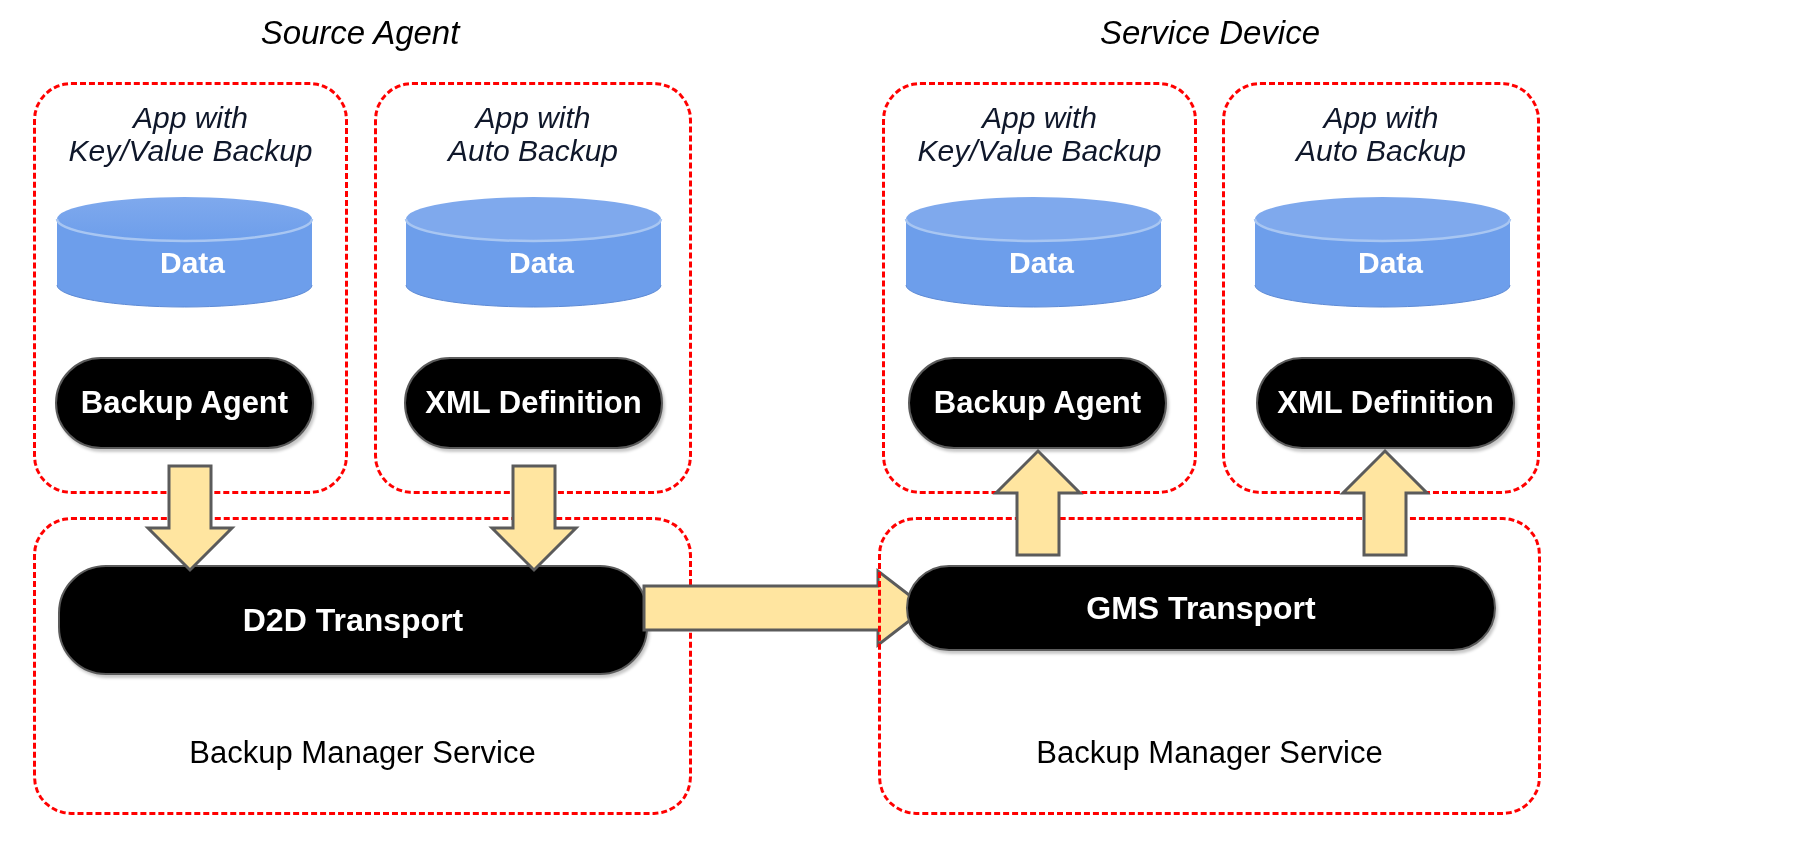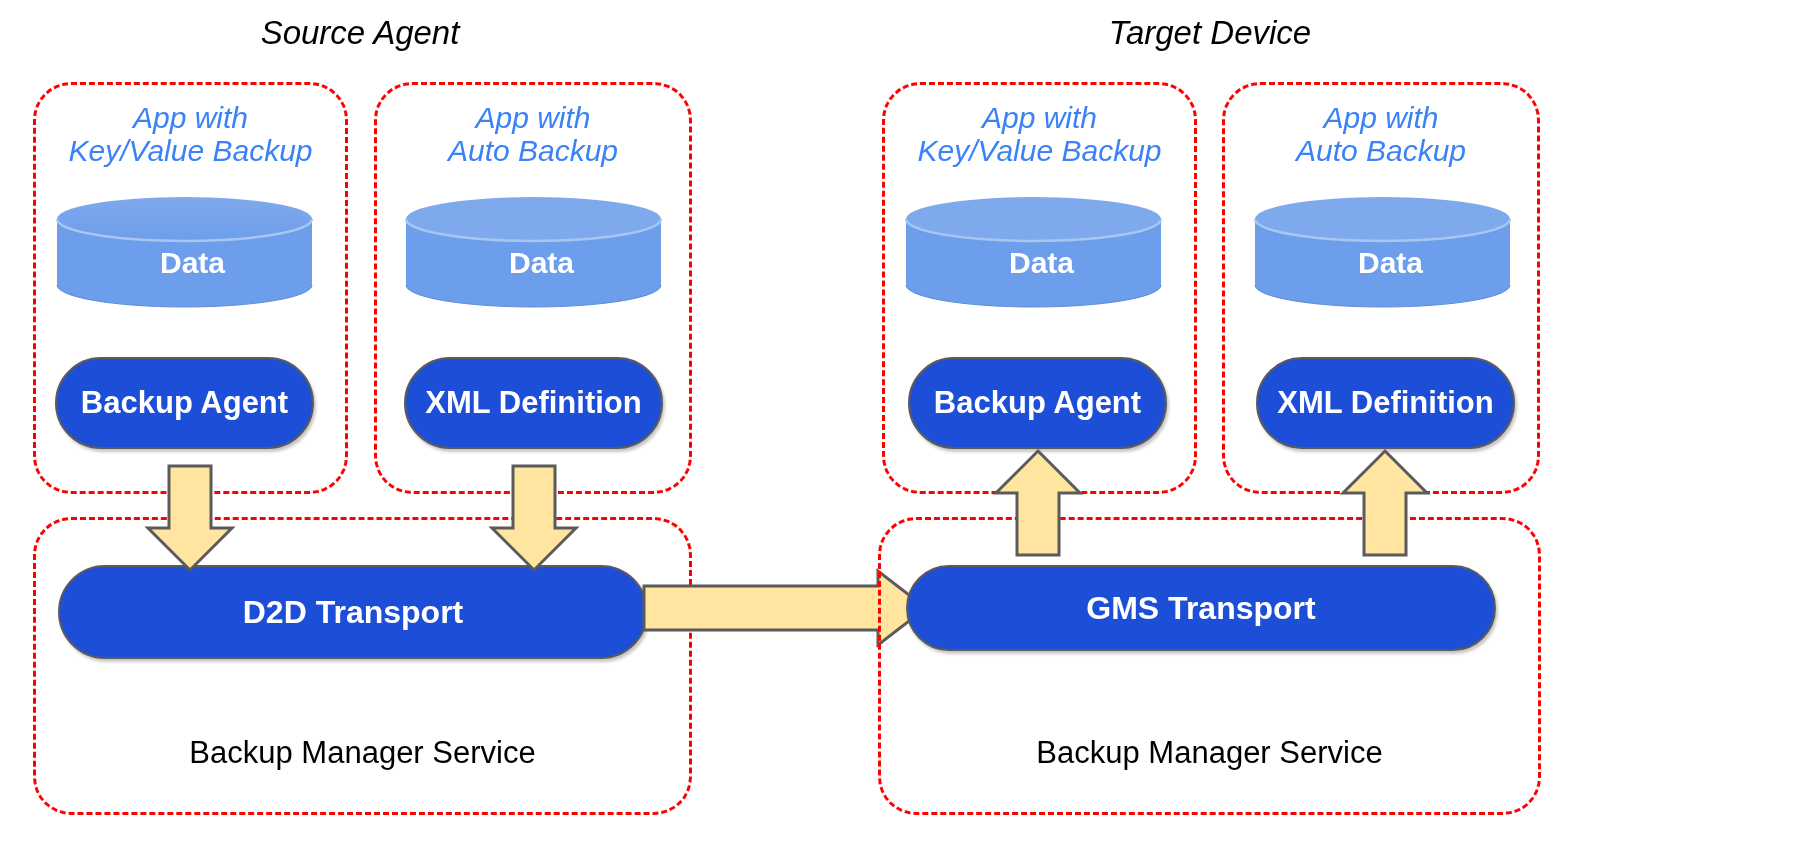--- a/index.html
+++ b/index.html
@@ -16,21 +16,21 @@
     position:absolute;
     border:3px dashed #ff0000;
     border-radius:38px;
     box-sizing:border-box;
     background:transparent;
   }
 
   .app-label{
     position:absolute;left:0;right:0;
     text-align:center;font-style:italic;font-weight:400;
-    color:#3b82f6;font-size:30px;line-height:35px;
+    color:#0f172a;font-size:30px;line-height:35px;
   }
 
   .svc-label{
     position:absolute;left:0;right:0;
     text-align:center;font-weight:400;
     color:#000;font-size:31px;line-height:36px;
   }
 
   
   .cyl{position:absolute;}
@@ -39,21 +39,21 @@
     position:absolute;left:0;right:0;
     text-align:center;color:#ffffff;font-weight:bold;
     font-size:30px;line-height:34px;
     text-shadow:0 0 0 rgba(0,0,0,0);
     margin-left:16px;
   }
 
   
   .pill{
     position:absolute;
-    background:#1d4ed8;
+    background:#000000;
     border:2px solid #5b5b5b;
     border-radius:46px;
     box-sizing:border-box;
     display:flex;align-items:center;justify-content:center;
     color:#ffffff;font-weight:bold;font-size:31px;
     box-shadow:2px 3px 3px rgba(0,0,0,0.22);
     white-space:nowrap;
   }
   .pill.wide{border-radius:48px;font-size:32px;}
 
@@ -61,21 +61,21 @@
   .arrow{position:absolute;}
   .arrow svg{display:block;overflow:visible;}
 </style>
 </head>
 <body>
 
 <div id="stage">
 
   <div class="dev-title" style="left:160px;top:14px;width:400px;">Source Agent</div>
 
-  <div class="dev-title" style="left:1010px;top:14px;width:400px;">Target Device</div>
+  <div class="dev-title" style="left:1010px;top:14px;width:400px;">Service Device</div>
 
   <div class="dashbox" style="left:33px;top:82px;width:315px;height:412px;">
     <div class="app-label" style="top:15px;">App with</div>
     <div class="app-label" style="top:48px;">Key/Value Backup</div>
   </div>
 
   <div class="cyl" style="left:57px;top:197px;width:255px;height:110px;">
     <svg width="255" height="110" viewBox="0 0 255 110">
       <defs>
         <linearGradient id="cg1" x1="0" y1="0" x2="0" y2="1">
@@ -107,21 +107,21 @@
     </svg>
     <div class="cyl-text" style="top:49px;">Data</div>
   </div>
 
   <div class="pill" style="left:404px;top:357px;width:259px;height:92px;">XML Definition</div>
 
   <div class="dashbox" style="left:33px;top:517px;width:659px;height:298px;">
     <div class="svc-label" style="top:215px;">Backup Manager Service</div>
   </div>
 
-  <div class="pill wide" style="left:58px;top:565px;width:590px;height:94px;">D2D Transport</div>
+  <div class="pill wide" style="left:58px;top:565px;width:590px;height:110px;">D2D Transport</div>
 
   <div class="arrow" style="left:148px;top:466px;width:84px;height:104px;">
     <svg width="84" height="104" viewBox="0 0 84 104">
       <polygon points="21,0 63,0 63,62 84,62 42,104 0,62 21,62" fill="#ffe5a0" stroke="#5b5b5b" stroke-width="3" stroke-linejoin="miter"></polygon>
     </svg>
   </div>
 
   <div class="arrow" style="left:492px;top:466px;width:84px;height:104px;">
     <svg width="84" height="104" viewBox="0 0 84 104">
       <polygon points="21,0 63,0 63,62 84,62 42,104 0,62 21,62" fill="#ffe5a0" stroke="#5b5b5b" stroke-width="3" stroke-linejoin="miter"></polygon>

